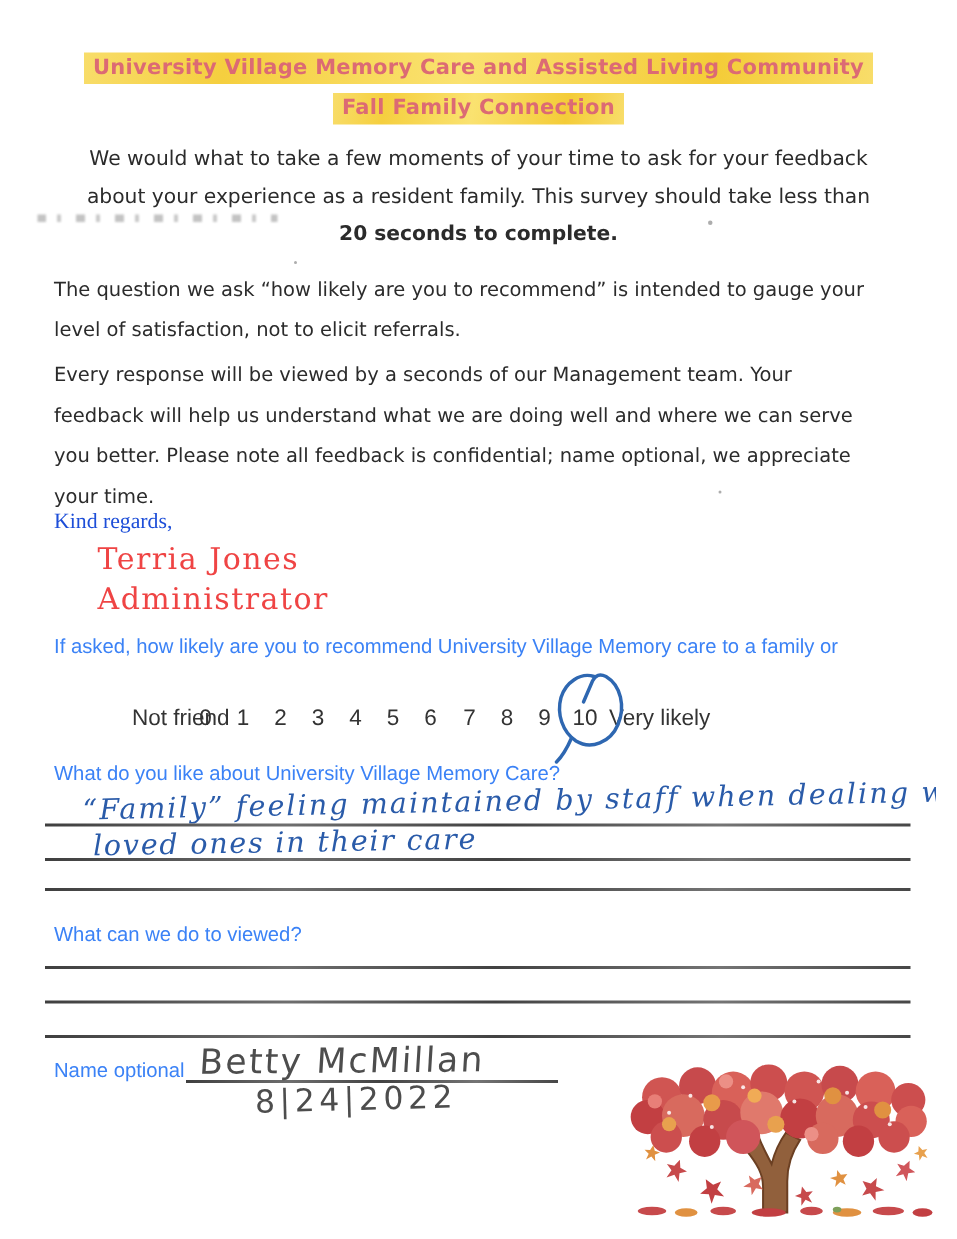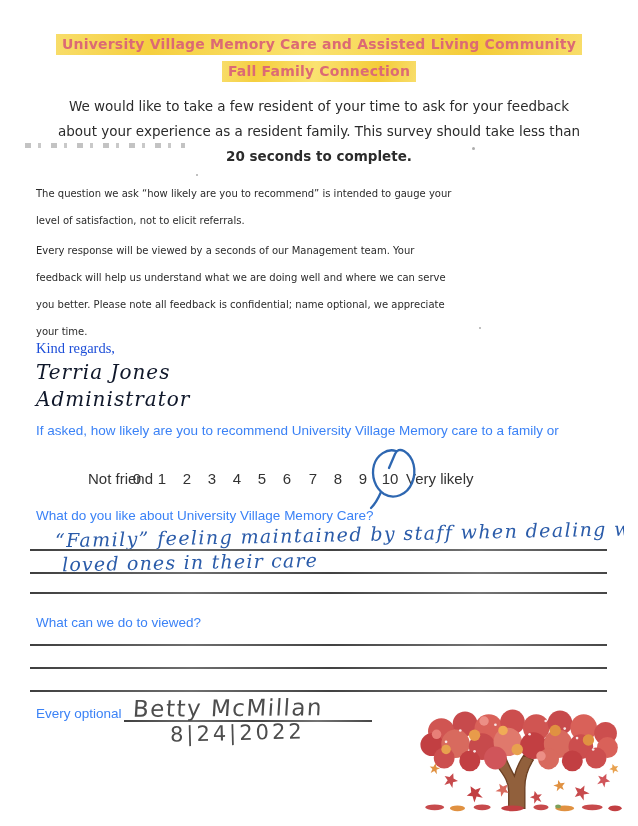--- a/index.html
+++ b/index.html
@@ -9,26 +9,26 @@
   
   .title-row{left:0;top:34px;width:638px;text-align:center;}
   .title-row.t2{top:61px;}
   .hl{display:inline-block;padding:2px 6px 3px;color:#dc6a74;font-weight:bold;font-size:14px;
       letter-spacing:.2px;
       background:linear-gradient(100deg,#f8dd6a 0%,#f5cf3f 18%,#fae270 48%,#f4cc38 80%,#f8dd6a 100%);}
   
   .intro{left:0;top:94px;width:638px;text-align:center;font-size:13.5px;line-height:25px;color:#2b2b2b;}
   .intro .bold{font-weight:bold;}
   
-  .para{left:36px;width:580px;font-size:10px;line-height:27px;color:#2b2b2b;}
+  .para{left:36px;width:580px;font-size:13px;line-height:27px;color:#2b2b2b;}
   .p2{top:180px;}
   .p3{top:237px;}
   .serif{font-family:"Liberation Serif",serif;}
   .kind{left:36px;top:340px;font-size:14.5px;color:#1d4ed8;}
-  .script{font-family:"DejaVu Serif",serif;font-style:italic;color:#0f172a;}
+  .script{font-family:"DejaVu Serif",serif;color:#ef4444;margin-left:29px;}
   .sig{left:36px;top:360px;font-size:20px;letter-spacing:1px;}
   .role{left:36px;top:387px;font-size:20px;letter-spacing:1px;}
   
   .q{font-family:"Liberation Sans",sans-serif;color:#3b82f6;font-size:13.5px;line-height:22px;}
   .recq{left:36px;top:420px;width:560px;}
   .qlike{left:36px;top:505px;}
   .qimprove{left:36px;top:612px;}
   .namelabel{left:36px;top:703px;}
   
   .scale-item{top:470px;font-family:"Liberation Sans",sans-serif;font-size:15px;color:#333;}
@@ -66,21 +66,21 @@
   <div class="abs speck sp3"></div>
 
   <div class="abs title-row t1">
     <span class="hl">University Village Memory Care and Assisted Living Community</span>
   </div>
   <div class="abs title-row t2">
     <span class="hl">Fall Family Connection</span>
   </div>
 
   <div class="abs intro">
-    <div>We would like to take a few resident of your time to ask for your feedback</div>
+    <div>We would what to take a few moments of your time to ask for your feedback</div>
     <div>about your experience as a resident family. This survey should take less than</div>
     <div class="bold">20 seconds to complete.</div>
   </div>
 
   <div class="abs para p2">
     <div>The question we ask “how likely are you to recommend” is intended to gauge your</div>
     <div>level of satisfaction, not to elicit referrals.</div>
   </div>
   <div class="abs para p3">
     <div>Every response will be viewed by a seconds of our Management team. Your</div>
@@ -123,21 +123,21 @@
   <div class="abs hand blue hw2">loved ones in their care</div>
   <div class="abs rule" style="top:549px"></div>
   <div class="abs rule" style="top:572px"></div>
   <div class="abs rule" style="top:592px"></div>
 
   <div class="abs q qimprove">What can we do to viewed?</div>
   <div class="abs rule" style="top:644px"></div>
   <div class="abs rule" style="top:667px"></div>
   <div class="abs rule" style="top:690px"></div>
 
-  <div class="abs q namelabel">Every optional</div>
+  <div class="abs q namelabel">Name optional</div>
   <div class="abs rule name-rule" style="top:720px"></div>
   <div class="abs hand pencil name-hw">Betty McMillan</div>
   <div class="abs hand pencil date-hw">8|24|2022</div>
 
   <svg class="abs tree" viewBox="0 0 220 118">
     <defs>
       <path id="leaf" d="M0 -5 L1.5 -1.5 L5 -1 L2 1 L3 5 L0 2.5 L-3 5 L-2 1 L-5 -1 L-1.5 -1.5 Z"></path>
     </defs>
 
     <path d="M96 112 L96 94 C96 85 92 78 84 68 L82 62 L93 59 C96 67 99 72 102 78 C104 70 107 63 112 56 L122 61 C116 70 113 79 113 90 L113 112 Z" fill="#91603c" stroke="#6b3f22" stroke-width="1.4"></path>

